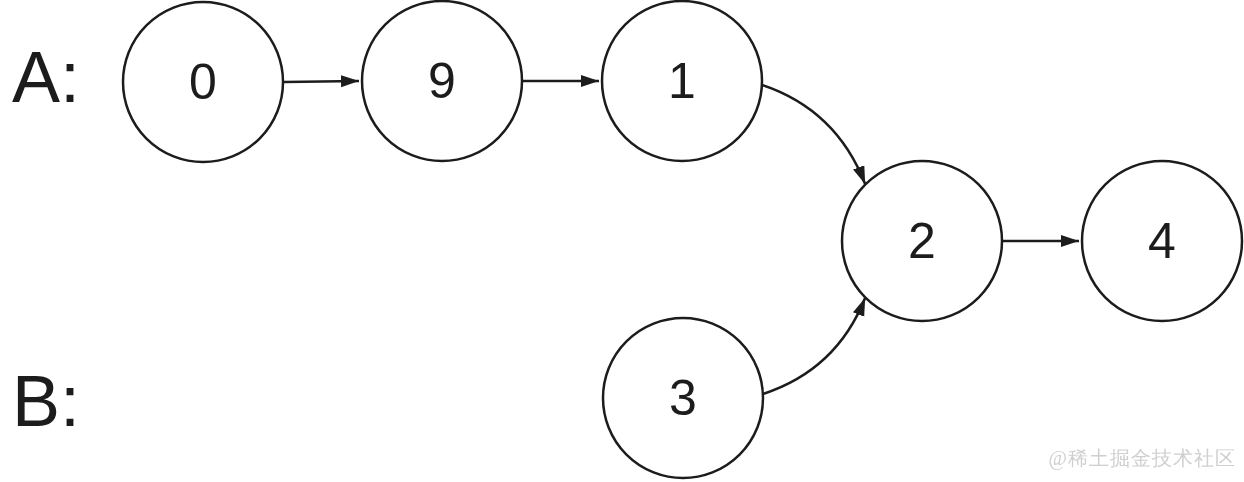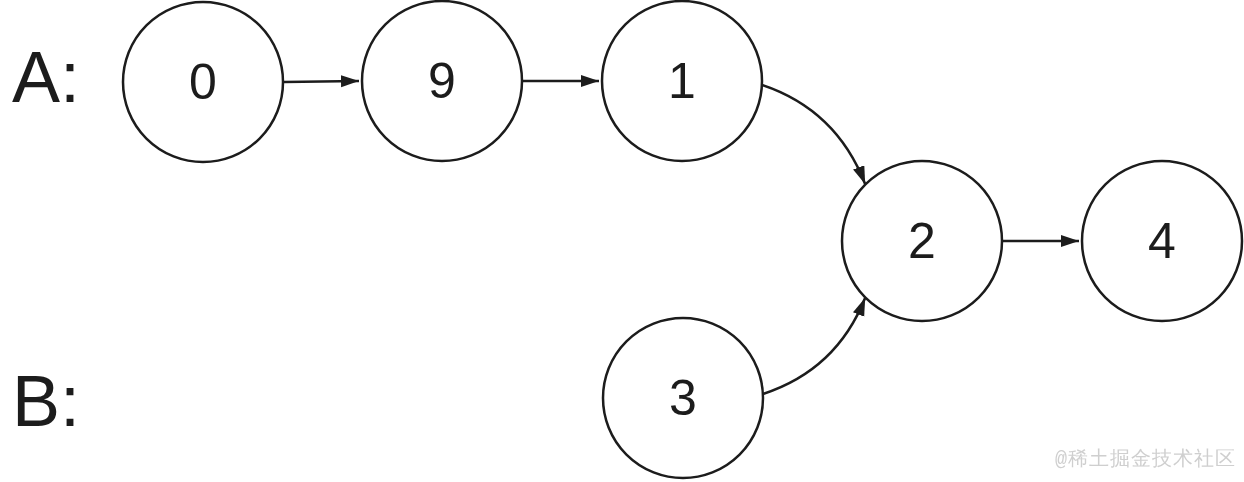--- a/index.html
+++ b/index.html
@@ -32,21 +32,21 @@
   .edge {
     fill: none;
     stroke: var(--ink, #1c1c1c);
     stroke-width: 2.5;
   }
   #arrowhead path { fill: var(--ink, #1c1c1c); }
   .watermark {
     position: absolute;
     right: 8px;
     bottom: 10px;
-    font-family: Liberation Mono, monospace;
+    font-family: Liberation Serif, serif;
     font-size: 20px;
     letter-spacing: 1px;
     color: #cfcfcf;
     user-select: none;
   }
 </style>
 </head>
 <body>
 
 <div class="canvas">

